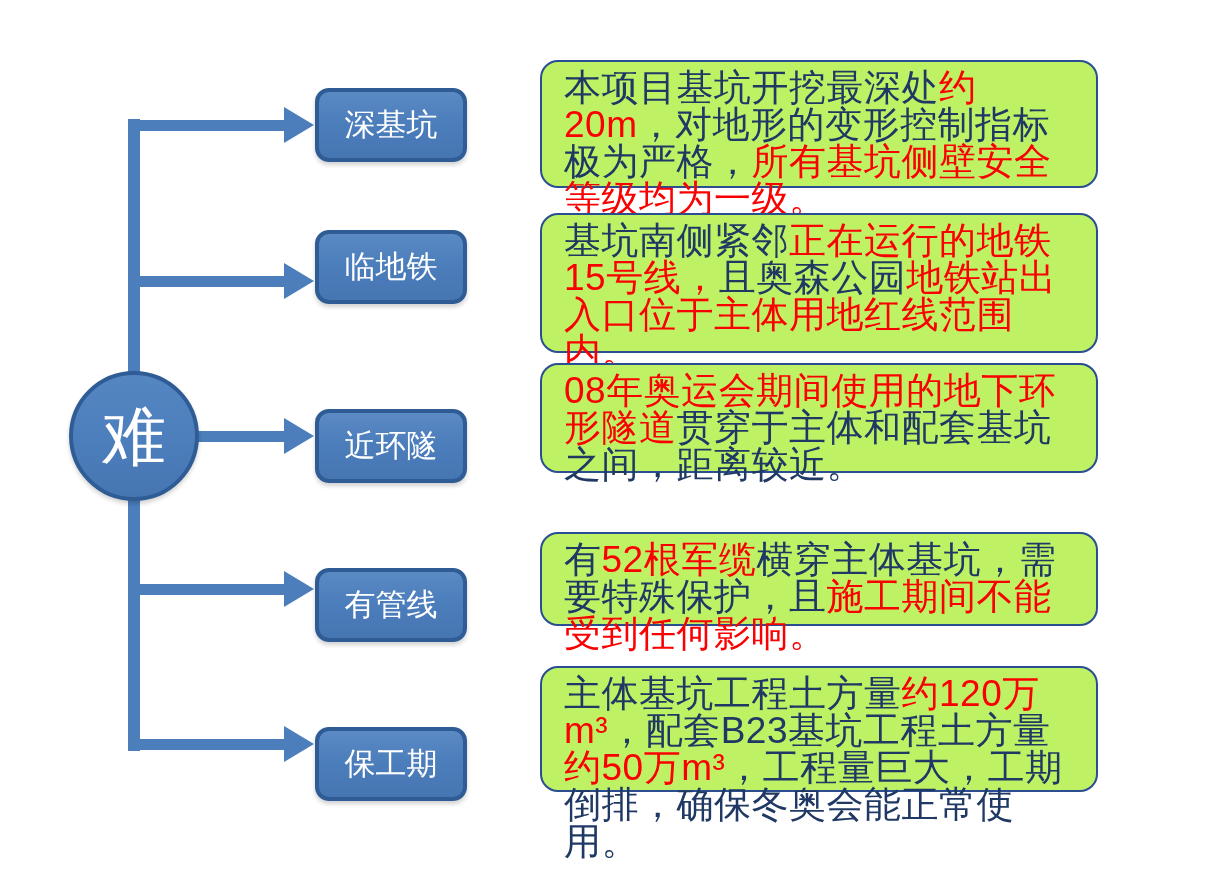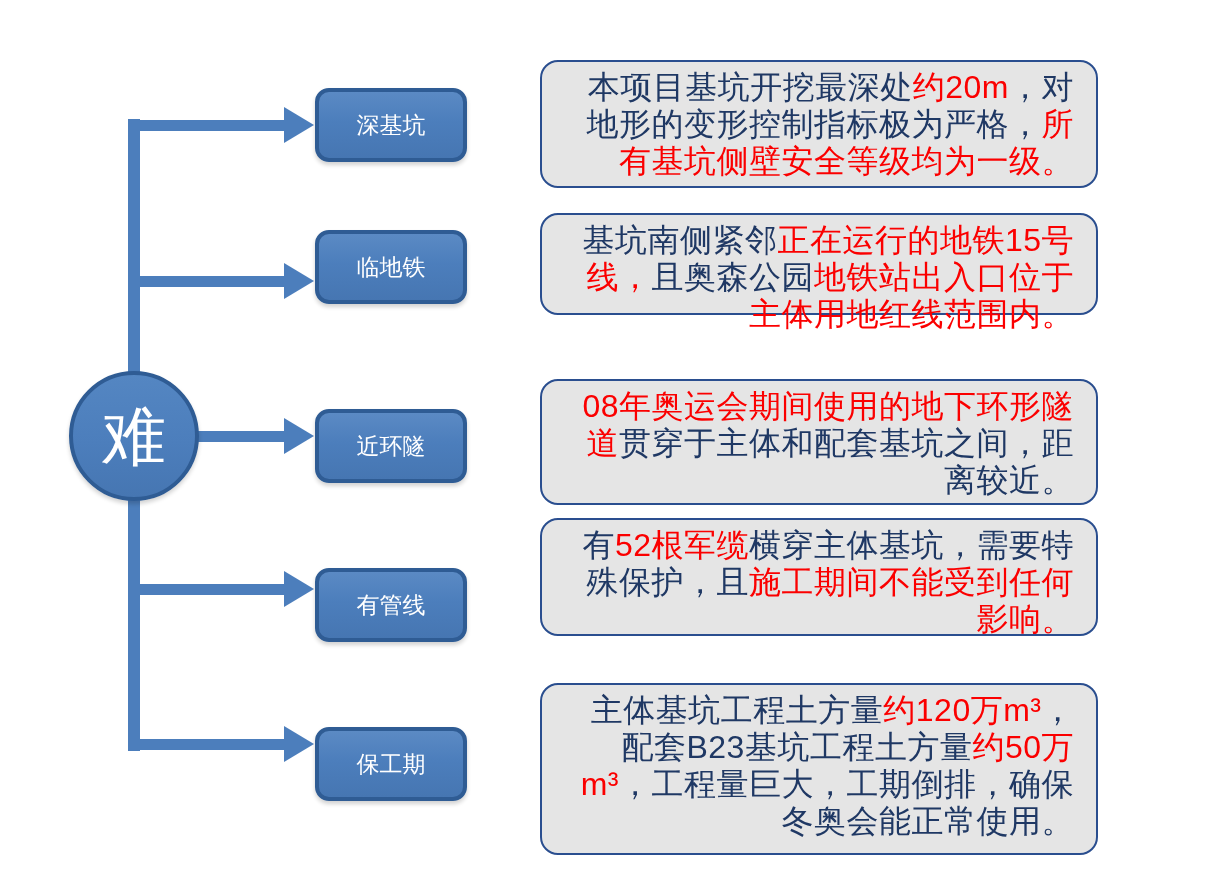--- a/index.html
+++ b/index.html
@@ -47,45 +47,45 @@
   }
   
   .pill{
     position:absolute;
     left:315px;width:152px;height:74px;
     box-sizing:border-box;
     background:linear-gradient(180deg,#5b8ac4 0%,#4c7ebc 45%,#4676b2 100%);
     border:4px solid #2f5c94;
     border-radius:14px;
     display:flex;align-items:center;justify-content:center;
-    color:#ffffff;font-size:23px;
+    color:#ffffff;font-size:31px;
     box-shadow:0 3px 4px rgba(0,0,0,0.18);
   }
   
   .descbox{
     position:absolute;
     left:540px;width:558px;
     box-sizing:border-box;
-    background:#e5e5e5;
+    background:#bef264;
     border:2.5px solid #2a4e8f;
     border-radius:18px;
     padding:7px 22px;
-    font-size:32px;line-height:37px;
+    font-size:37px;line-height:37px;
     letter-spacing:0.5px;
     color:#1f3864;
-    text-align:right;
+    text-align:left;
   }
   .seg-navy{color:#1f3864;}
   .seg-red{color:#fb0000;}
   
   .r1 .shaft{top:120px}.r1 .head{top:107px}.r1 .pill{top:88px}.r1 .descbox{top:60px;height:128px}
-  .r2 .shaft{top:276px}.r2 .head{top:263px}.r2 .pill{top:230px}.r2 .descbox{top:213px;height:102px}
-  .r3 .shaft{top:431px}.r3 .head{top:418px}.r3 .pill{top:409px}.r3 .descbox{top:379px;height:126px}
-  .r4 .shaft{top:584px}.r4 .head{top:571px}.r4 .pill{top:568px}.r4 .descbox{top:518px;height:118px}
-  .r5 .shaft{top:739px}.r5 .head{top:726px}.r5 .pill{top:727px}.r5 .descbox{top:683px;height:172px}
+  .r2 .shaft{top:276px}.r2 .head{top:263px}.r2 .pill{top:230px}.r2 .descbox{top:213px;height:140px}
+  .r3 .shaft{top:431px}.r3 .head{top:418px}.r3 .pill{top:409px}.r3 .descbox{top:363px;height:110px}
+  .r4 .shaft{top:584px}.r4 .head{top:571px}.r4 .pill{top:568px}.r4 .descbox{top:532px;height:94px}
+  .r5 .shaft{top:739px}.r5 .head{top:726px}.r5 .pill{top:727px}.r5 .descbox{top:666px;height:126px}
 </style>
 </head>
 <body>
 
 <div class="canvas">
 
   <div class="trunk"></div>
 
   <div class="row r1">
     <div class="shaft"></div>

